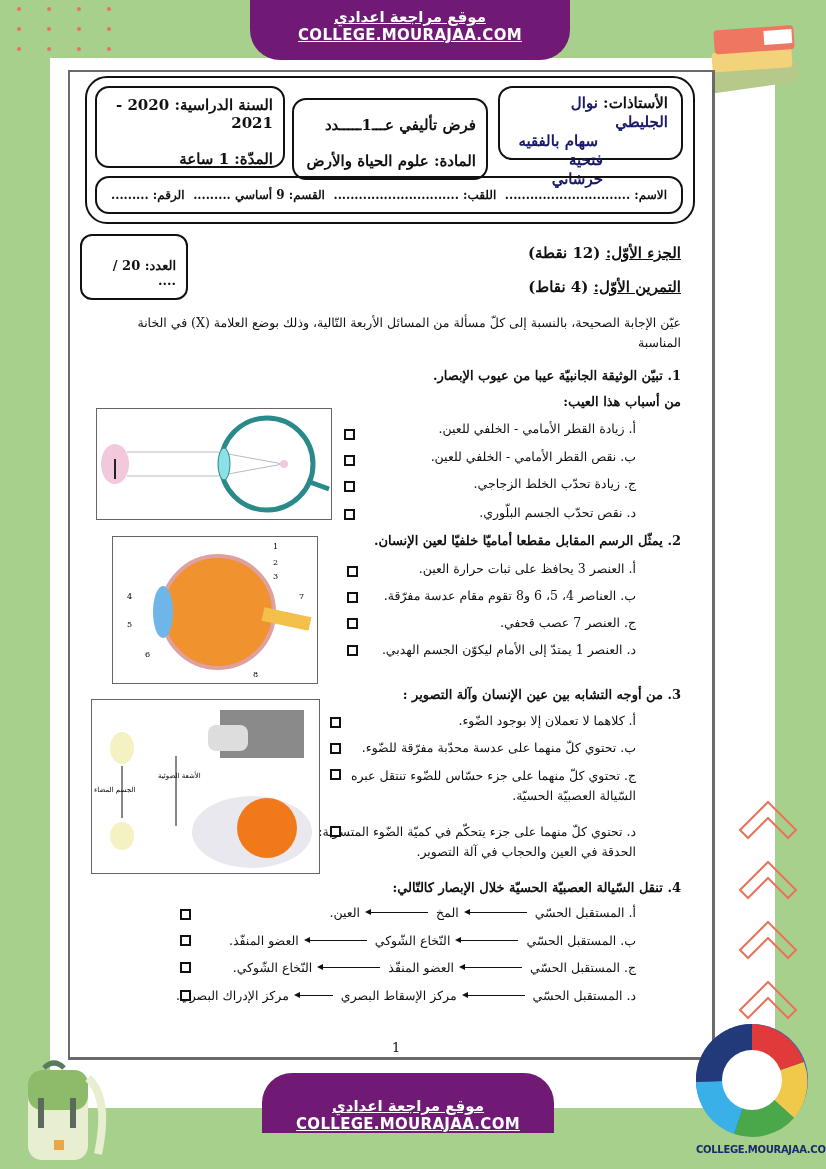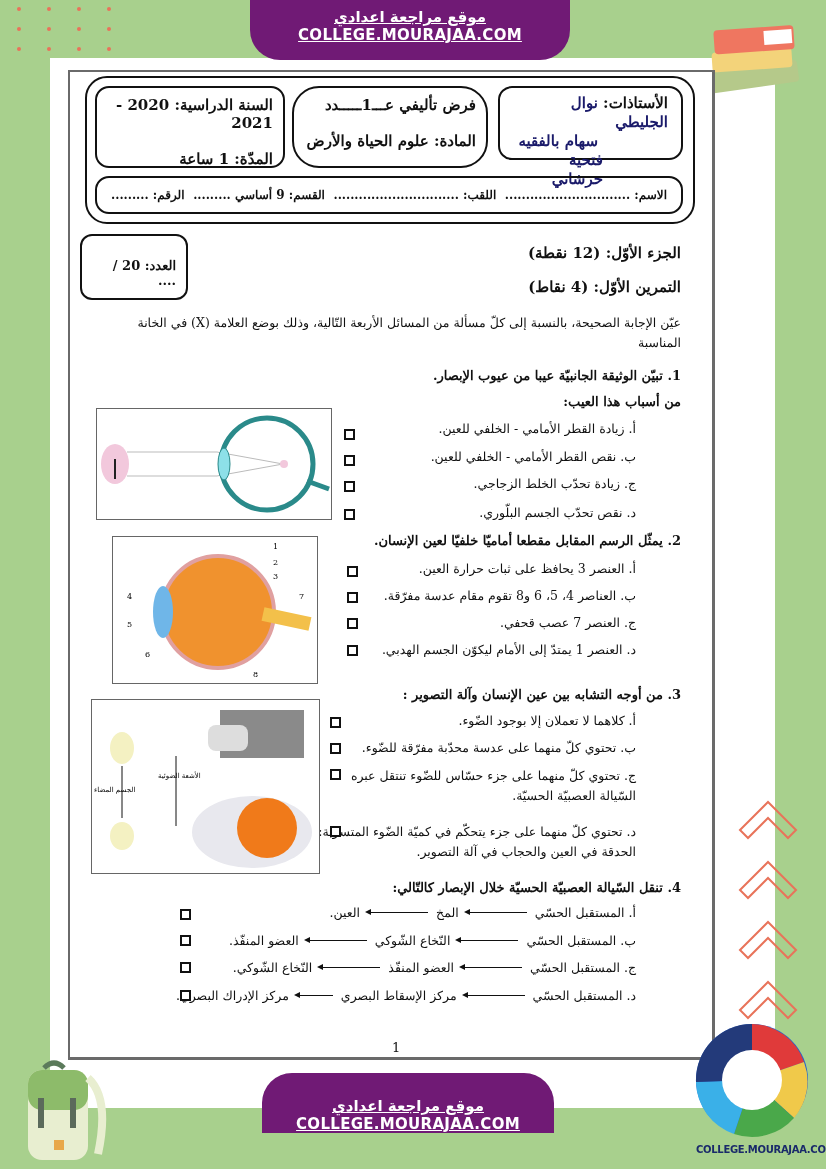--- a/index.html
+++ b/index.html
@@ -10,29 +10,29 @@
   .tab{position:absolute;background:#701a75;color:#fff;text-align:center;font-family:"DejaVu Sans","Liberation Sans",sans-serif;font-weight:bold;}
   .tab-top{left:250px;top:0;width:320px;height:60px;border-radius:0 0 30px 30px;}
   .tab-bot{left:262px;top:1073px;width:292px;height:60px;border-radius:30px 30px 0 0;}
   .tab .ar{font-size:15px;direction:rtl;text-decoration:underline;margin-top:8px;}
   .tab .en{font-size:15px;text-decoration:underline;letter-spacing:0.3px;}
   .tab-bot .ar{margin-top:24px;}
   .exam{position:absolute;left:68px;top:70px;width:647px;height:990px;border:2px solid #6a6a6a;border-right-width:3px;border-bottom-width:3px;box-sizing:border-box;background:#fff;}
   .hdr{position:absolute;left:85px;top:76px;width:610px;height:148px;border:2px solid #111;border-radius:22px;box-sizing:border-box;}
   .box{position:absolute;border:2px solid #111;border-radius:14px;box-sizing:border-box;direction:rtl;font-size:15px;font-weight:bold;}
   .b-teach{right:10px;top:8px;width:185px;height:74px;padding:6px 13px;line-height:19px;text-align:right;}
-  .b-exam{left:205px;top:8px;width:196px;height:82px;padding:8px 10px;border-radius:27px;}
+  .b-exam{left:205px;top:20px;width:196px;height:82px;padding:16px 10px;}
   .b-year{left:8px;top:8px;width:190px;height:82px;padding:8px 10px;}
   .b-id{left:8px;top:98px;width:588px;height:38px;padding:9px 14px;font-size:12px;}
   .blue{color:#1a1a6a;}
   .row{display:flex;justify-content:space-between;align-items:center;}
   .grade{position:absolute;left:80px;top:234px;width:108px;height:66px;border:2px solid #111;border-radius:12px;box-sizing:border-box;direction:rtl;font-size:13px;font-weight:bold;padding:22px 10px;}
   .rtl{direction:rtl;text-align:right;position:absolute;}
   .h1{font-size:15px;font-weight:bold;}
-  .u{}
+  .u{text-decoration:underline;}
   .p{font-size:12.5px;line-height:20px;}
   .q{font-size:13px;font-weight:bold;}
   .opt{font-size:12.5px;}
   .chk{position:absolute;width:11px;height:11px;border:2px solid #111;box-sizing:border-box;background:#fff;}
   .fig{position:absolute;border:1.5px solid #666;background:#fff;box-sizing:border-box;}
   .pagenum{position:absolute;left:392px;top:1040px;font-size:13px;}
   .chev{position:absolute;left:738px;width:60px;height:60px;}
   .arrow{display:inline-block;width:60px;height:1px;background:#111;vertical-align:middle;position:relative;margin:0 8px;}
   .arrow::before{content:"";position:absolute;left:-3px;top:-3px;border-right:6px solid #111;border-top:3.5px solid transparent;border-bottom:3.5px solid transparent;}
   .flow{display:flex;direction:rtl;align-items:center;font-size:12.5px;}

